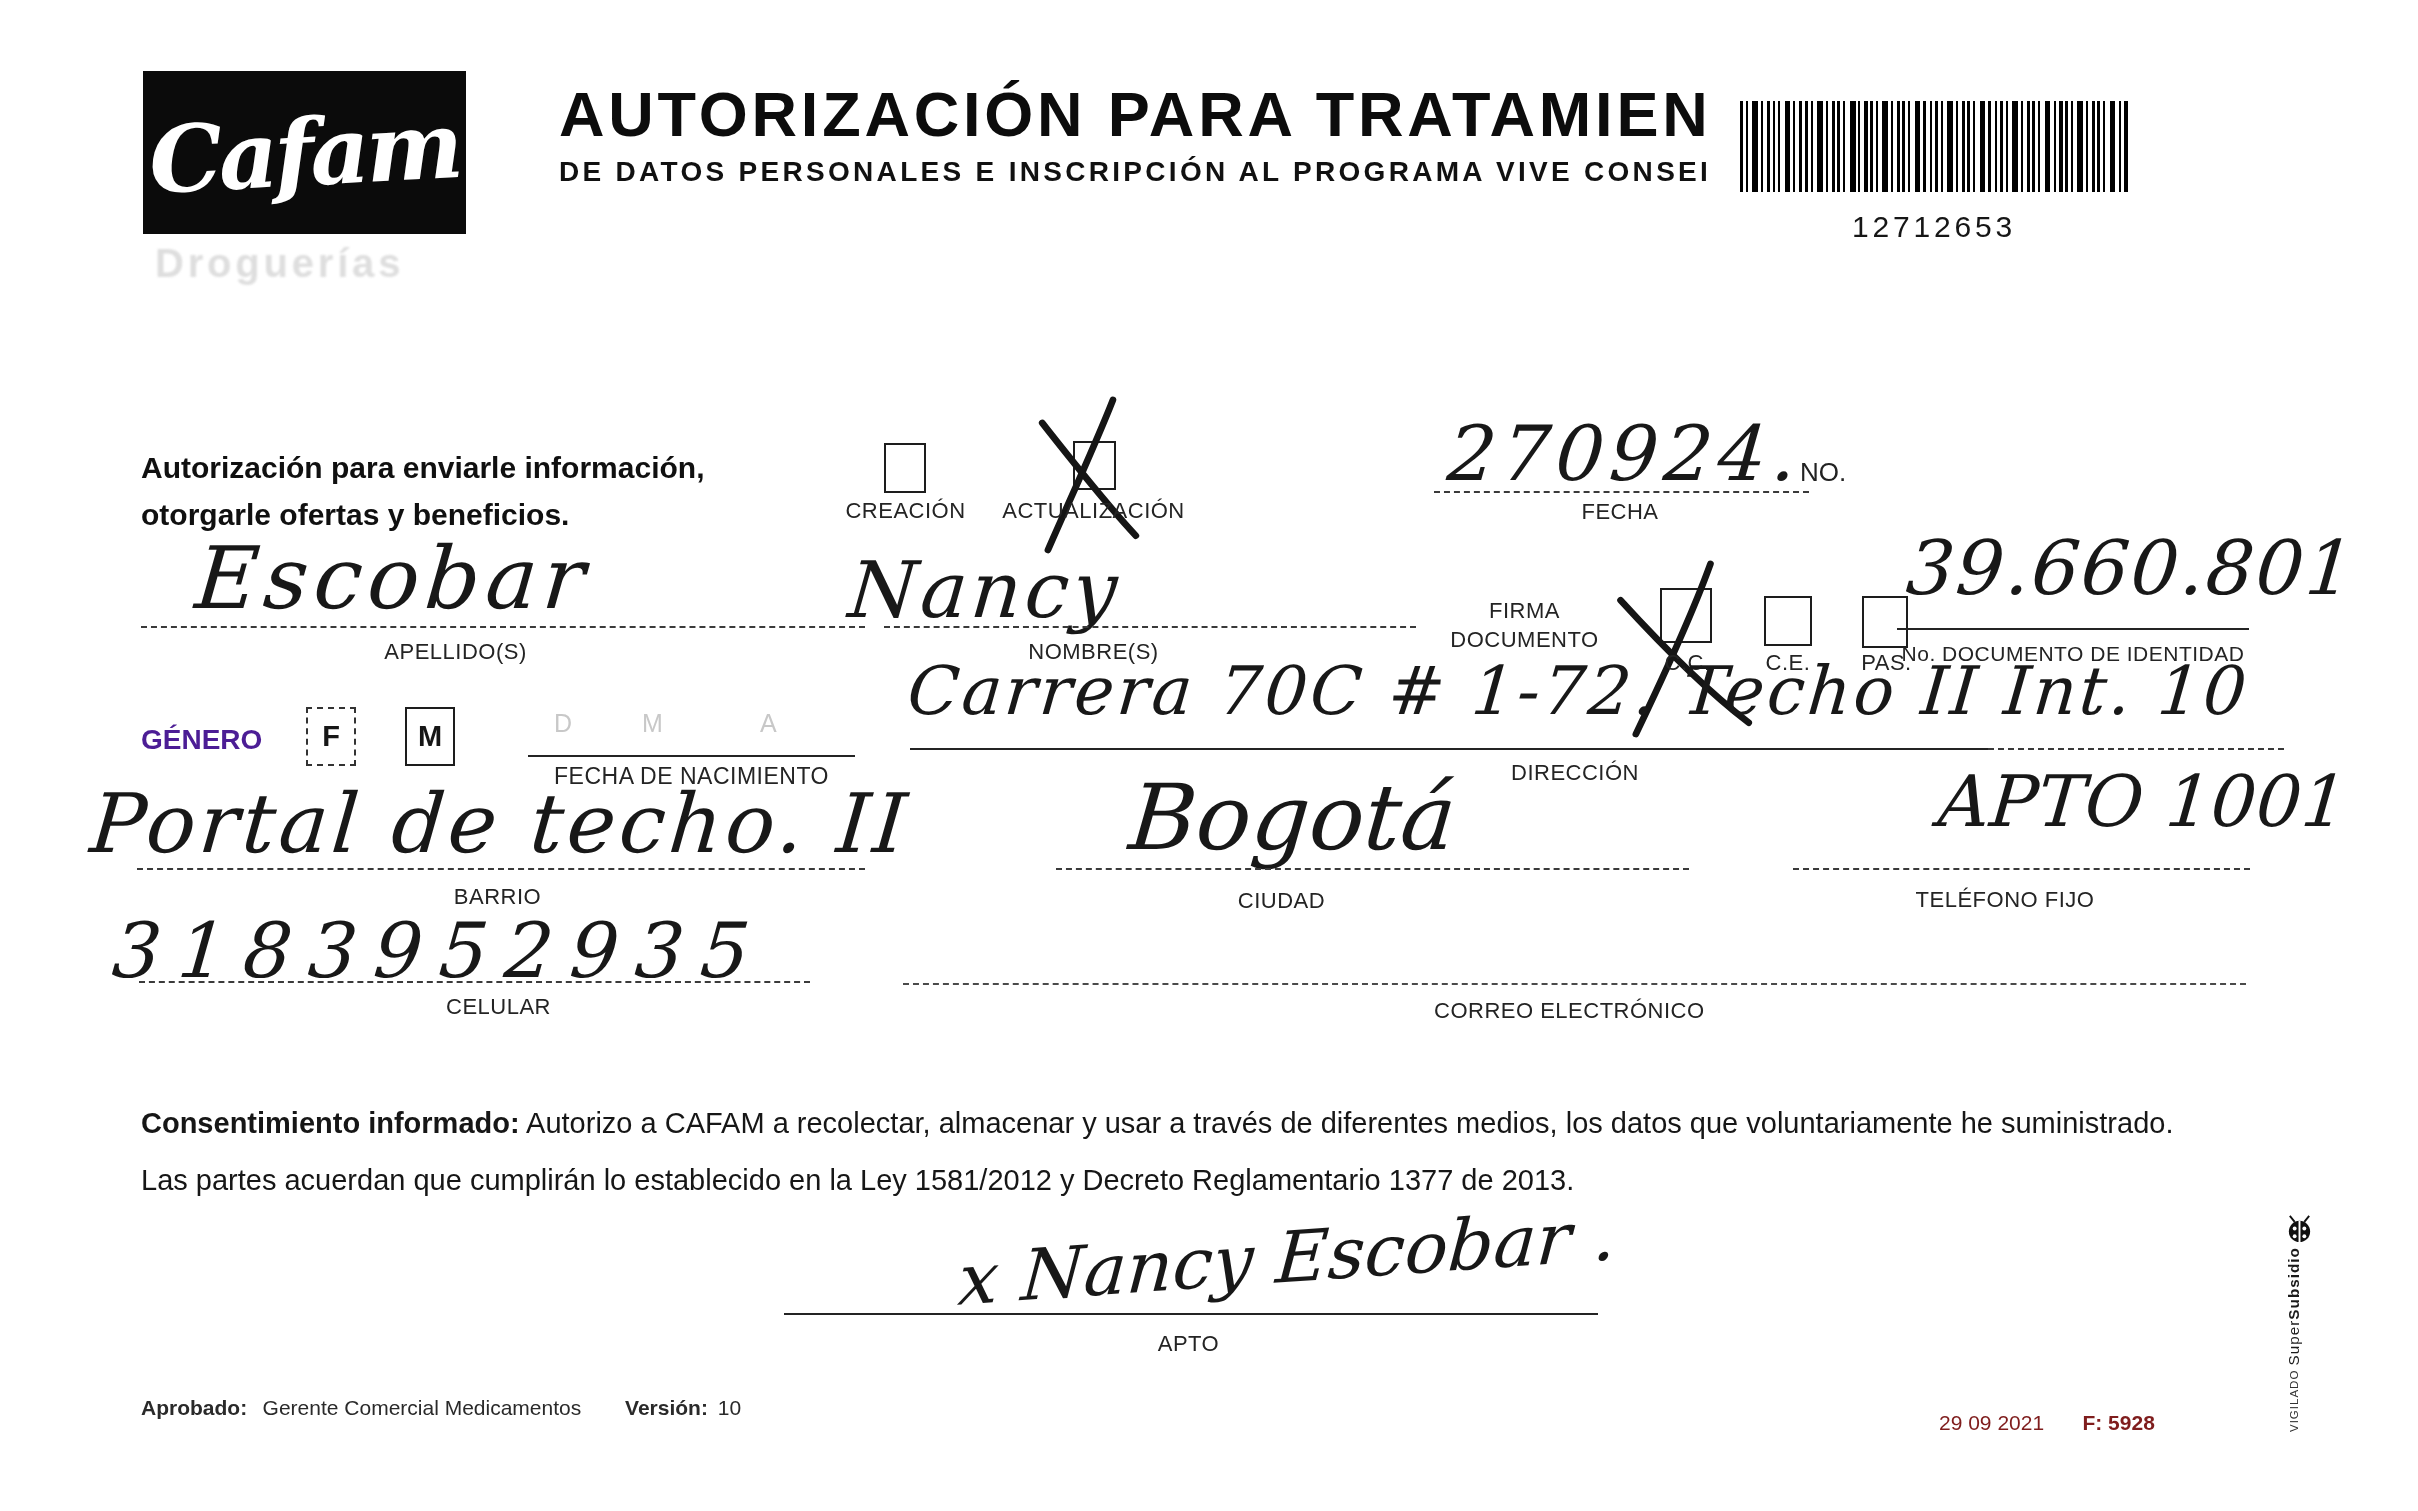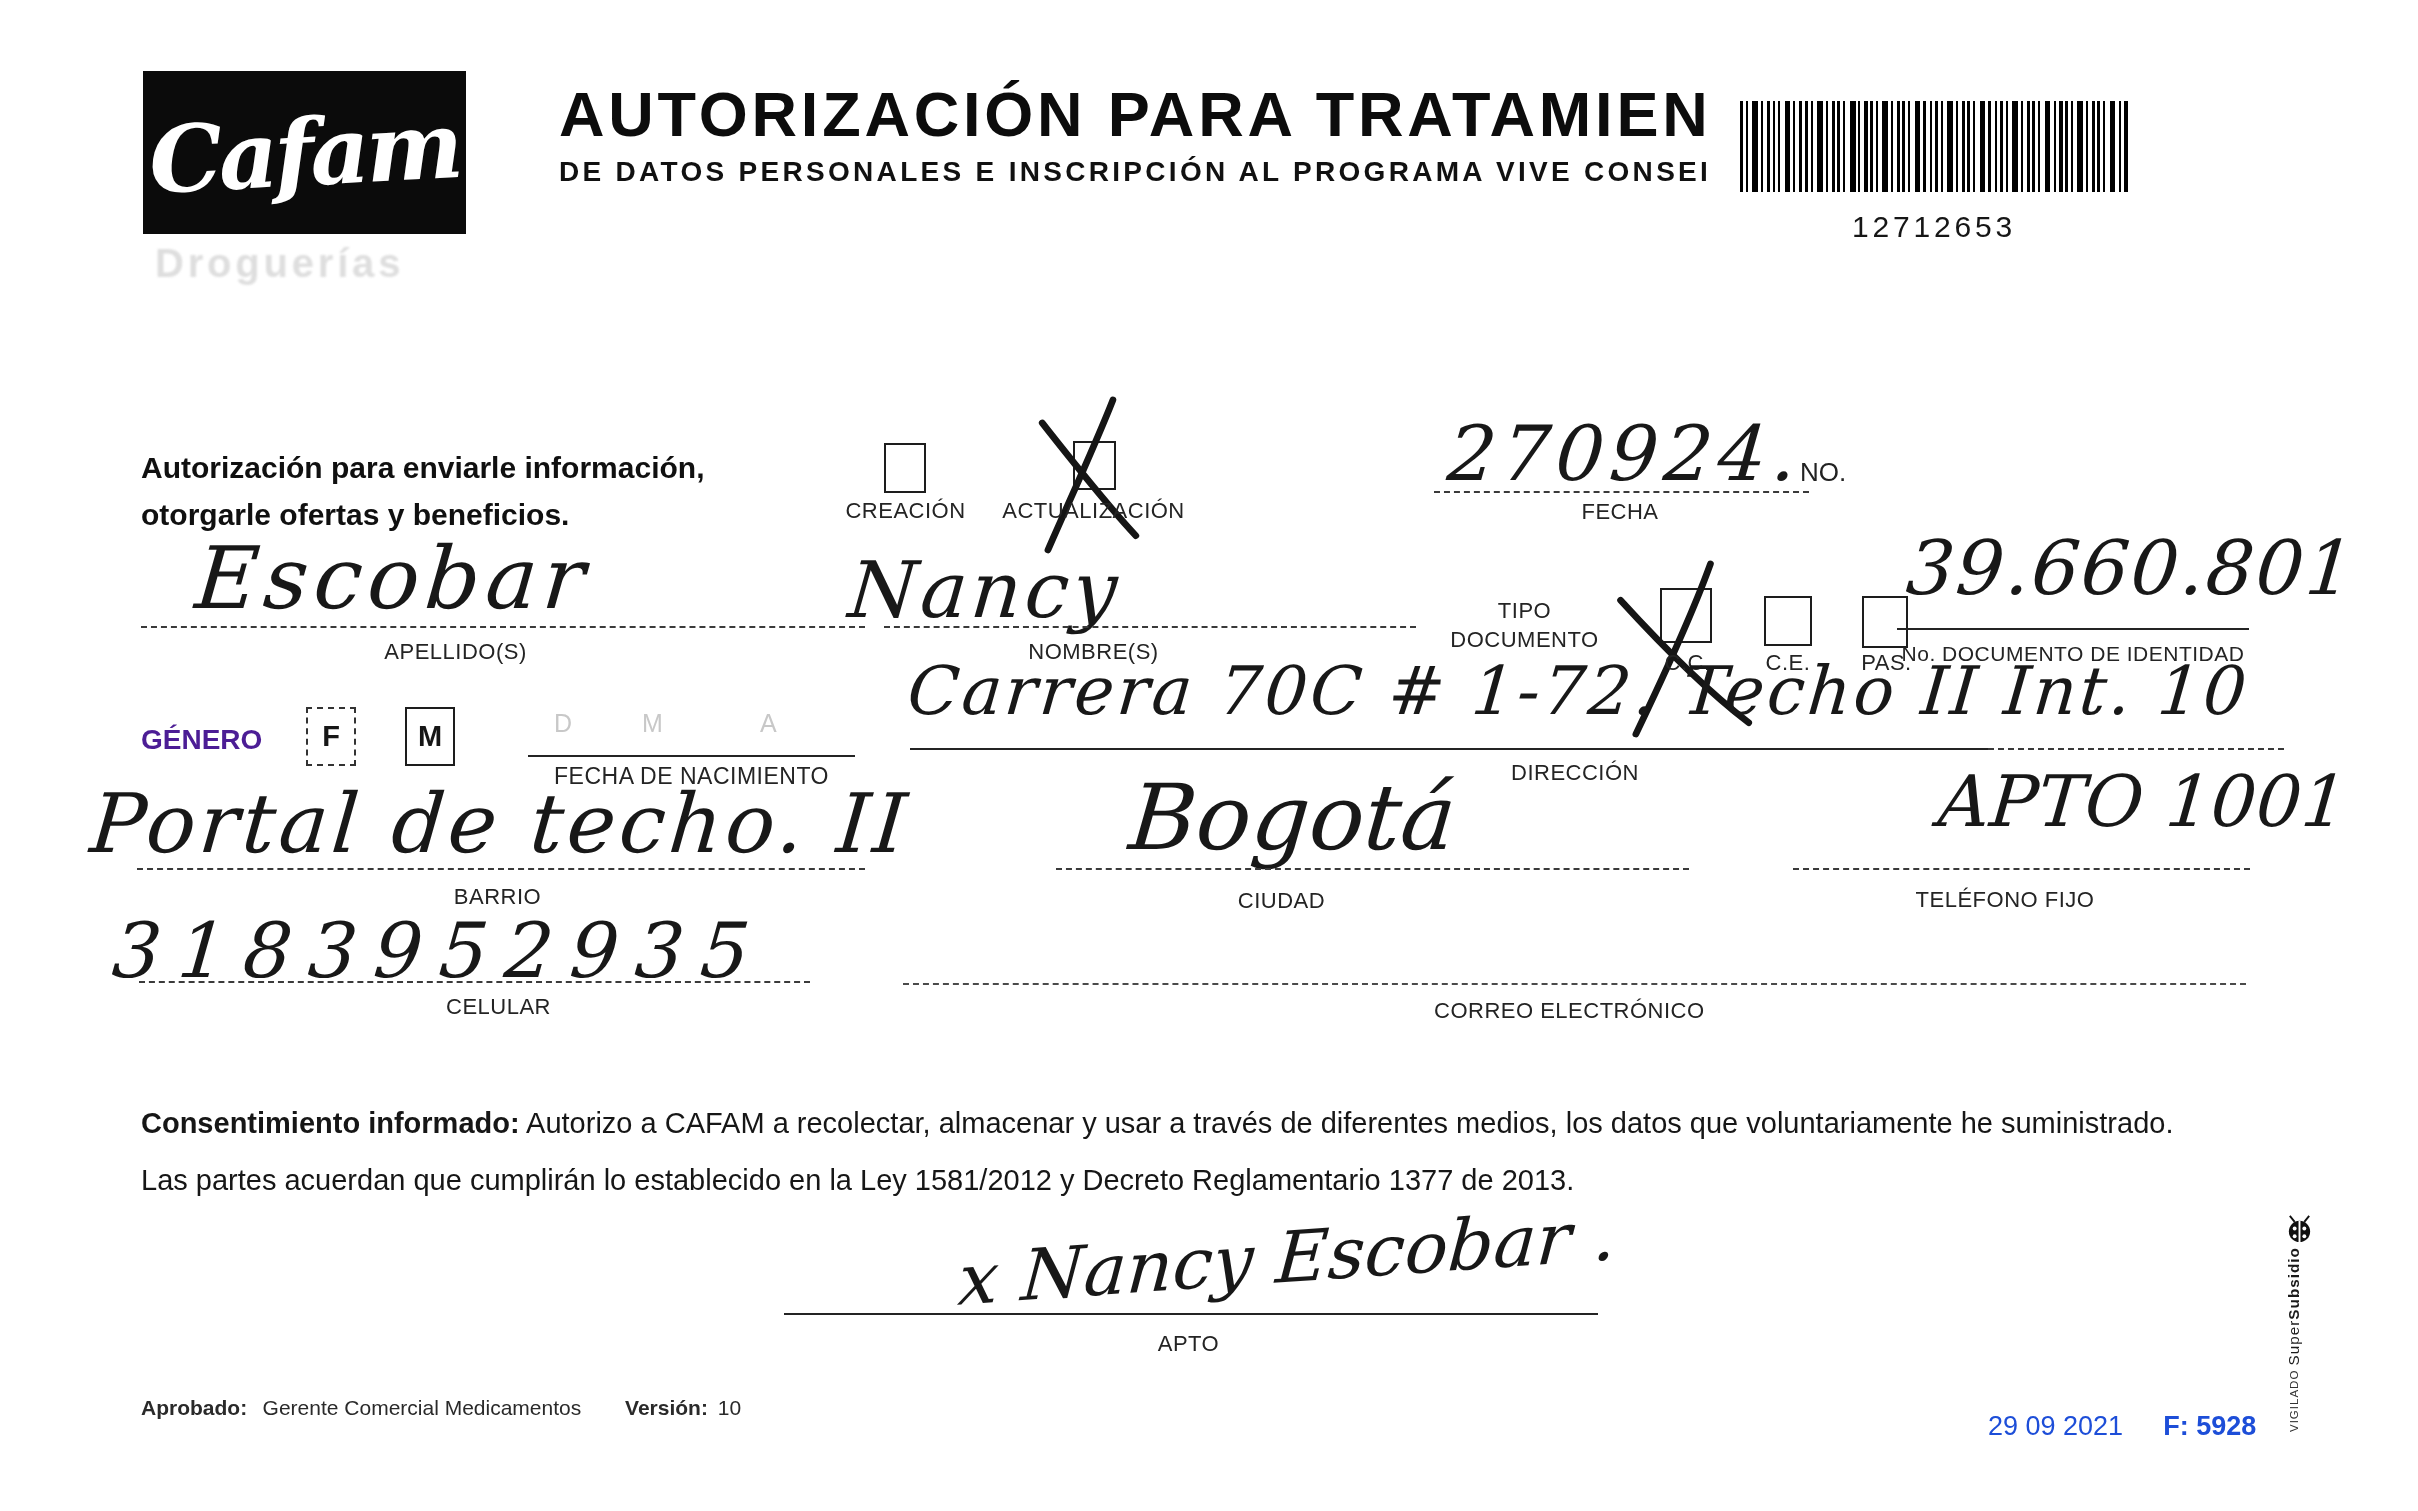--- a/index.html
+++ b/index.html
@@ -67,21 +67,21 @@
 
   <div class="abs hand" style="left:196px;top:528px;font-size:86px;letter-spacing:5.7px;">Escobar</div>
   <div class="abs ln-d" style="left:141px;top:626px;width:724px;"></div>
   <div class="abs lbl lbl-c" style="left:374px;top:639px;width:163px;">APELLIDO(S)</div>
 
   <div class="abs hand" style="left:849px;top:545px;font-size:78px;letter-spacing:3.8px;">Nancy</div>
   <div class="abs ln-d" style="left:884px;top:626px;width:532px;"></div>
   <div class="abs lbl lbl-c" style="left:1012px;top:639px;width:163px;">NOMBRE(S)</div>
 
   <div class="abs lbl lbl-c" style="left:1422px;top:596px;width:205px;line-height:29px;">
-    <div>TIPO</div>
+    <div>FIRMA</div>
     <div>DOCUMENTO</div>
   </div>
   <div class="abs box" style="left:1660px;top:588px;width:52px;height:55px;"></div>
   <svg class="abs" style="left:1611px;top:558px;" width="153" height="182" viewBox="0 0 160 190">
     <path class="xline" d="M104 6 C86 56 50 134 26 184"></path>
     <path class="xline" d="M10 44 C52 90 102 140 144 172"></path>
   </svg>
   <div class="abs box" style="left:1764px;top:596px;width:48px;height:50px;"></div>
   <div class="abs box" style="left:1862px;top:596px;width:46px;height:52px;"></div>
   <div class="abs lbl lbl-c" style="left:1654px;top:650px;width:67px;">C.C.</div>
@@ -138,21 +138,21 @@
   <div class="abs hand" style="left:961px;top:1216px;font-size:71px;transform:skewX(-8deg) rotate(-4deg);">x Nancy Escobar .</div>
   <div class="abs ln-s" style="left:784px;top:1313px;width:814px;"></div>
   <div class="abs lbl lbl-c" style="left:1107px;top:1331px;width:163px;">APTO</div>
 
   <div class="abs" style="left:141px;top:1396px;font-size:21px;color:#2a2a2a;white-space:nowrap;">
     <span class="bold">Aprobado:</span>
     <span style="margin-left:9.6px;">Gerente Comercial Medicamentos</span>
     <span class="bold" style="margin-left:38px;">Versión:</span>
     <span style="margin-left:4px;">10</span>
   </div>
-  <div class="abs" style="left:1988px;top:1411px;font-size:27px;color:#1d4ed8;white-space:nowrap;">
+  <div class="abs" style="left:1939px;top:1411px;font-size:21px;color:#7f1d1d;white-space:nowrap;">
     <span>29 09 2021</span>
     <span class="bold" style="margin-left:32.5px;">F: 5928</span>
   </div>
 
   <svg class="abs" style="left:2285px;top:1214px;" width="29" height="31" viewBox="0 0 30 32">
     <path d="M10 8 L5 2 M20 8 L25 2" stroke="#111" stroke-width="2" fill="none"></path>
     <circle cx="15" cy="18" r="11" fill="#111"></circle>
     <line x1="15" y1="7" x2="15" y2="29" stroke="#fff" stroke-width="2"></line>
     <circle cx="10" cy="15" r="2" fill="#fff"></circle>
     <circle cx="20" cy="15" r="2" fill="#fff"></circle>

